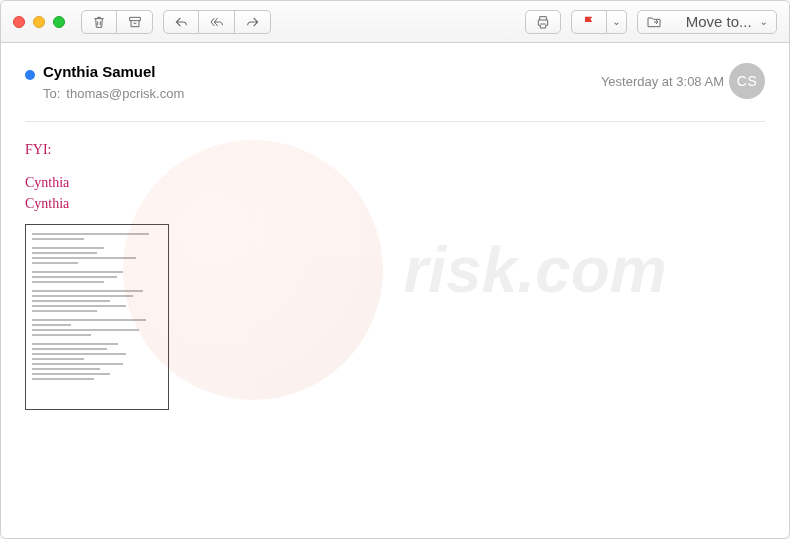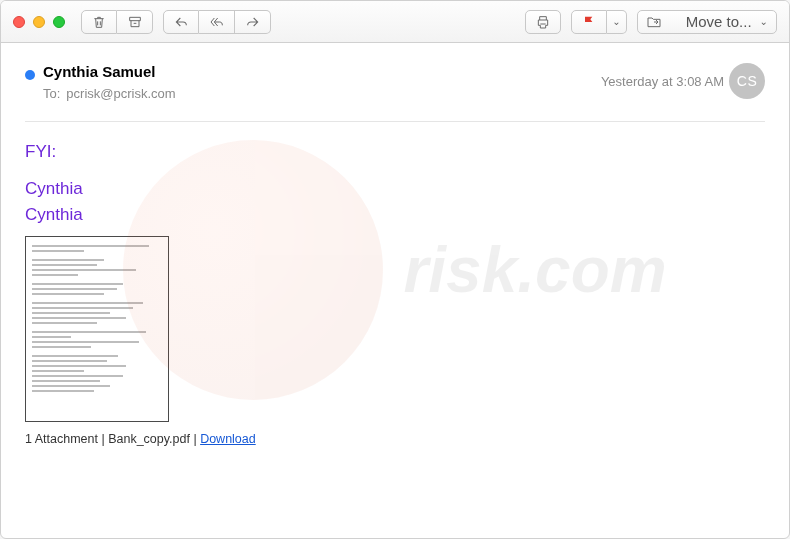--- a/index.html
+++ b/index.html
@@ -76,21 +76,21 @@
 .to-value { color:#8a8a8a; }
 .header-right { display:flex; align-items:center; gap:5px; }
 .timestamp { color: #8a8a8a; font-size: 13px; }
 .avatar {
   width: 36px; height: 36px; border-radius: 50%;
   background: #c3c3c3; color: #fff;
   display:flex; align-items:center; justify-content:center;
   font-size: 14px; letter-spacing: 0.5px;
 }
 .divider { border: none; border-top: 1px solid #e5e5e5; margin: 20px 0 18px 0; }
-.body-text { font-size: 17px; color: #6d28d9; line-height: 1.4; }
+.body-text { font-size: 14px; color: #be185d; line-height: 1.4; font-family: Liberation Serif, serif; }
 .body-text p { margin-bottom: 13px; }
 .body-text .sig { margin-bottom: 2px; }
 .attachment-preview {
   margin-top: 10px;
   width: 144px; height: 186px;
   border: 1px solid #4a4a4a;
   background: #fff;
   padding: 8px 6px;
   overflow: hidden;
 }
@@ -186,21 +186,21 @@
 
   <div class="content">
     <div class="header-row">
       <div class="header-left">
         <div class="sender-line">
           <div class="unread-dot"></div>
           <div class="sender-name">Cynthia Samuel</div>
         </div>
         <div class="to-line">
           <span class="to-label">To:</span>
-          <span class="to-value">pcrisk@pcrisk.com</span>
+          <span class="to-value">thomas@pcrisk.com</span>
         </div>
       </div>
       <div class="header-right">
         <div class="timestamp">Yesterday at 3:08 AM</div>
         <div class="avatar">CS</div>
       </div>
     </div>
 
     <hr class="divider">
 
@@ -234,22 +234,19 @@
         <div class="fake-doc-line" style="width:58%"></div>
         <div class="fake-doc-line" style="width:72%"></div>
         <div class="fake-doc-line" style="width:40%"></div>
         <div class="fake-doc-line" style="width:70%"></div>
         <div class="fake-doc-line" style="width:52%"></div>
         <div class="fake-doc-line" style="width:60%"></div>
         <div class="fake-doc-line" style="width:48%"></div>
       </div>
     </div>
 
-    <div class="attachment-footer">
-      <span>1 Attachment | Bank_copy.pdf | </span><a href="#">Download</a>
-    </div>
   </div>
 
   <div class="watermark">
     <div class="wm-circle"></div>
     <div class="wm-text">risk.com</div>
   </div>
 </div>
 
 </body></html>

